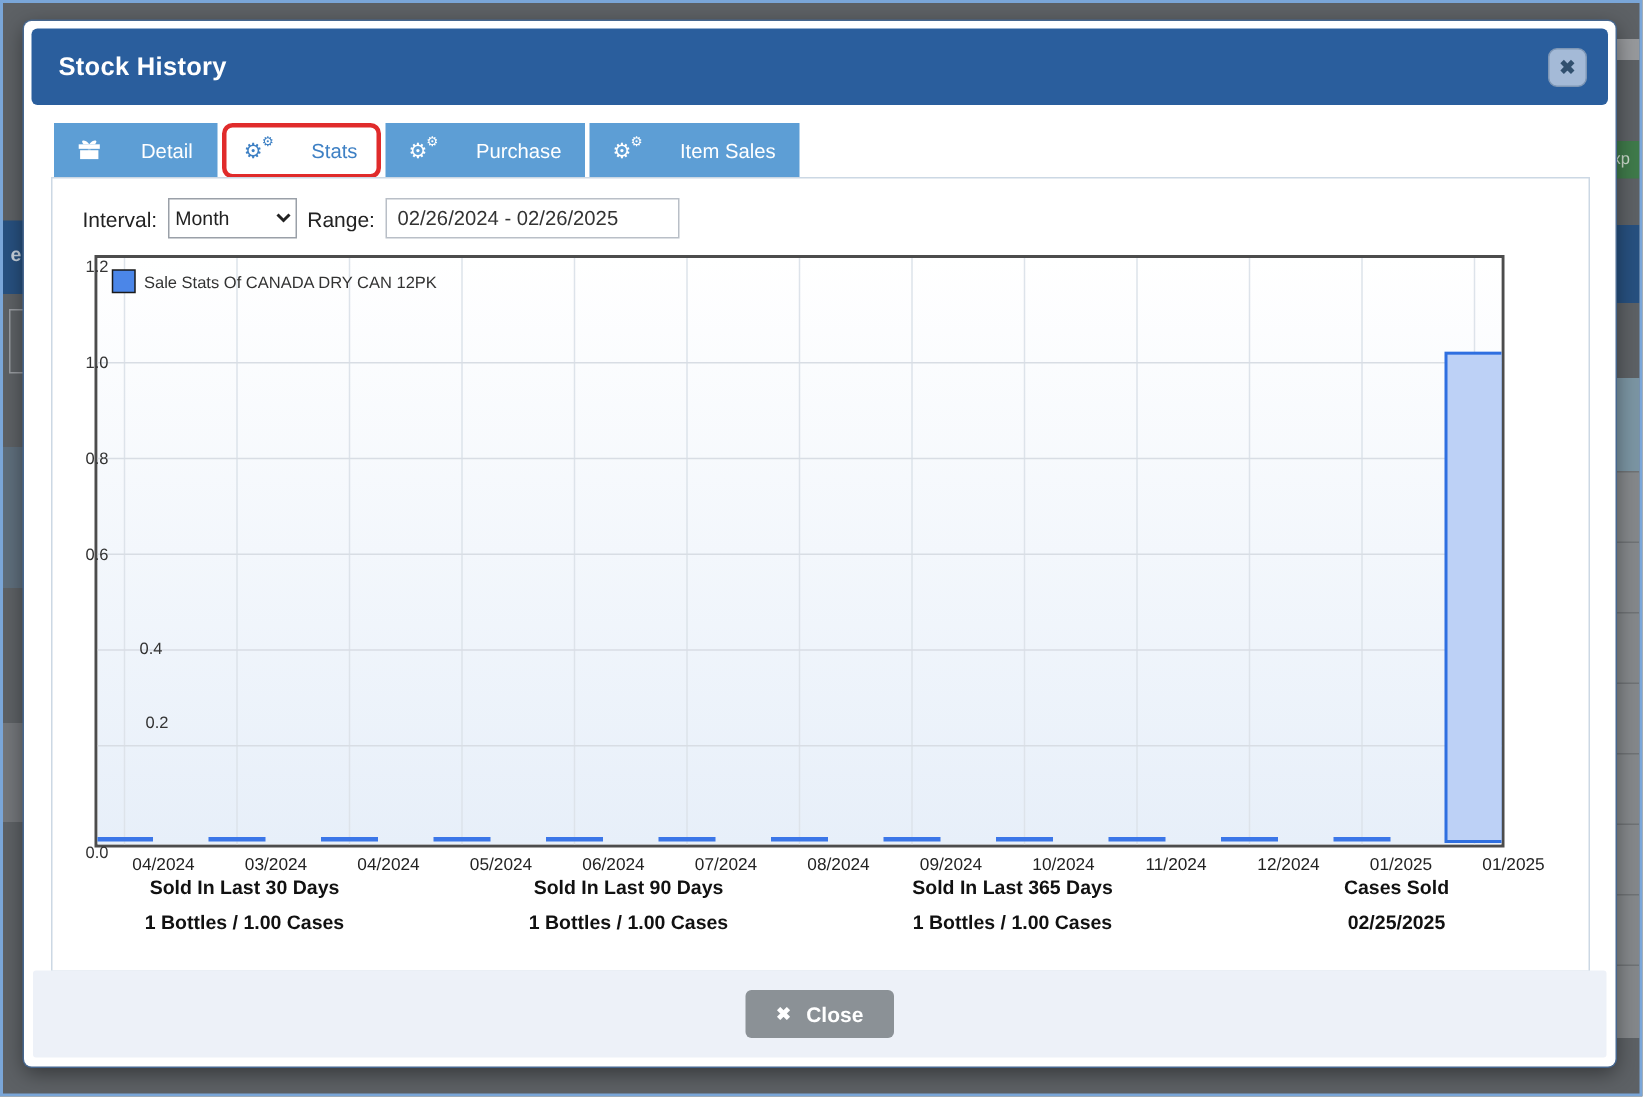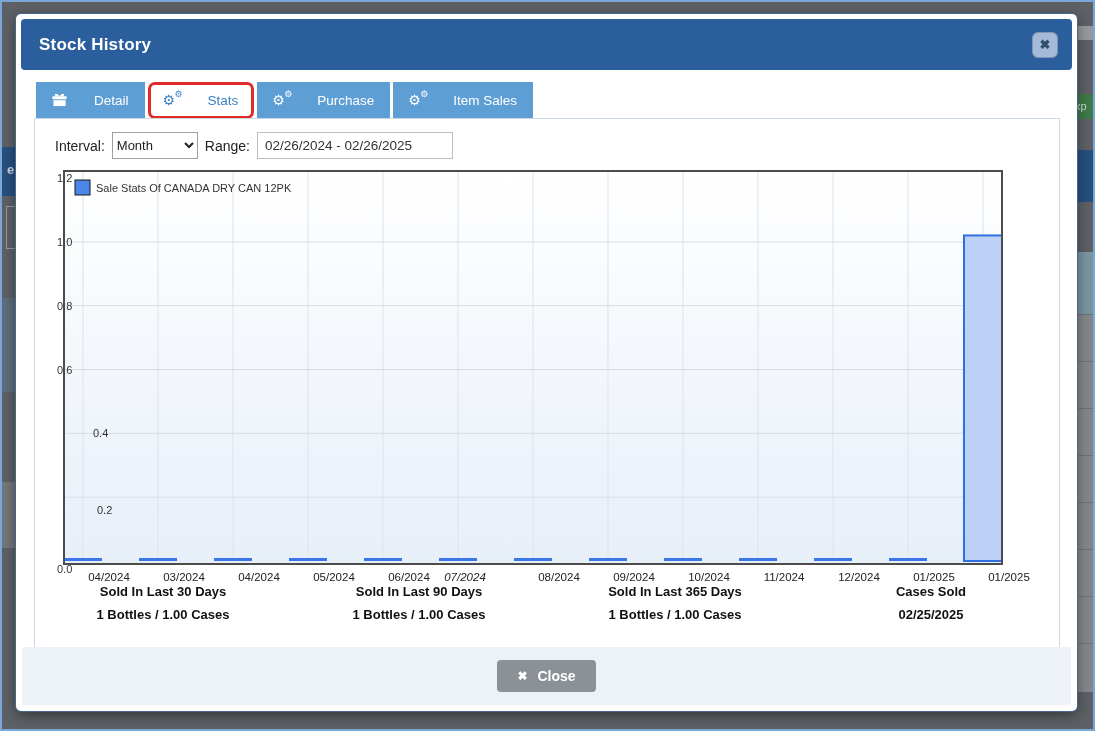--- a/index.html
+++ b/index.html
@@ -195,32 +195,32 @@
           <rect x="524" y="386" width="38" height="3" fill="#3b76e8"></rect>
           <rect x="599" y="386" width="38" height="3" fill="#3b76e8"></rect>
           <rect x="674" y="386" width="38" height="3" fill="#3b76e8"></rect>
           <rect x="749" y="386" width="38" height="3" fill="#3b76e8"></rect>
           <rect x="824" y="386" width="38" height="3" fill="#3b76e8"></rect>
           <rect x="899" y="63.44999999999999" width="38" height="325.55" fill="#bdd1f6" stroke="#2f6fe0" stroke-width="2"></rect>
           <rect x="10" y="8" width="15" height="15" fill="#4b86e8" stroke="#1a1a1a" stroke-width="1"></rect>
           <text x="31" y="20" font-size="11" fill="#333" font-family="Liberation Sans, sans-serif">Sale Stats Of CANADA DRY CAN 12PK</text>
         </svg>
         <span class="ylabel" style="top: 391px;">0.0</span>
-        <span class="ylabel" style="top: 332px; padding-left: 40px;">0.2</span>
+        <span class="ylabel" style="top: 304px; padding-left: 40px;">0.2</span>
         <span class="ylabel" style="top: 255.333px; padding-left: 36px;">0.4</span>
         <span class="ylabel" style="top: 191.5px;">0.6</span>
         <span class="ylabel" style="top: 127.667px;">0.8</span>
         <span class="ylabel" style="top: 63.8333px;">1.0</span>
         <span class="ylabel" style="top: 0px;">1.2</span>
         <span class="xlabel" style="left: 44px;">04/2024</span>
         <span class="xlabel" style="left: 119px;">03/2024</span>
         <span class="xlabel" style="left: 194px;">04/2024</span>
         <span class="xlabel" style="left: 269px;">05/2024</span>
         <span class="xlabel" style="left: 344px;">06/2024</span>
-        <span class="xlabel" style="left: 400px; font-style: italic;">07/2024</span>
+        <span class="xlabel" style="left: 419px;">07/2024</span>
         <span class="xlabel" style="left: 494px;">08/2024</span>
         <span class="xlabel" style="left: 569px;">09/2024</span>
         <span class="xlabel" style="left: 644px;">10/2024</span>
         <span class="xlabel" style="left: 719px;">11/2024</span>
         <span class="xlabel" style="left: 794px;">12/2024</span>
         <span class="xlabel" style="left: 869px;">01/2025</span>
         <span class="xlabel" style="left: 944px;">01/2025</span>
       </div>
 
     <div class="stats-row" id="stats-row">

